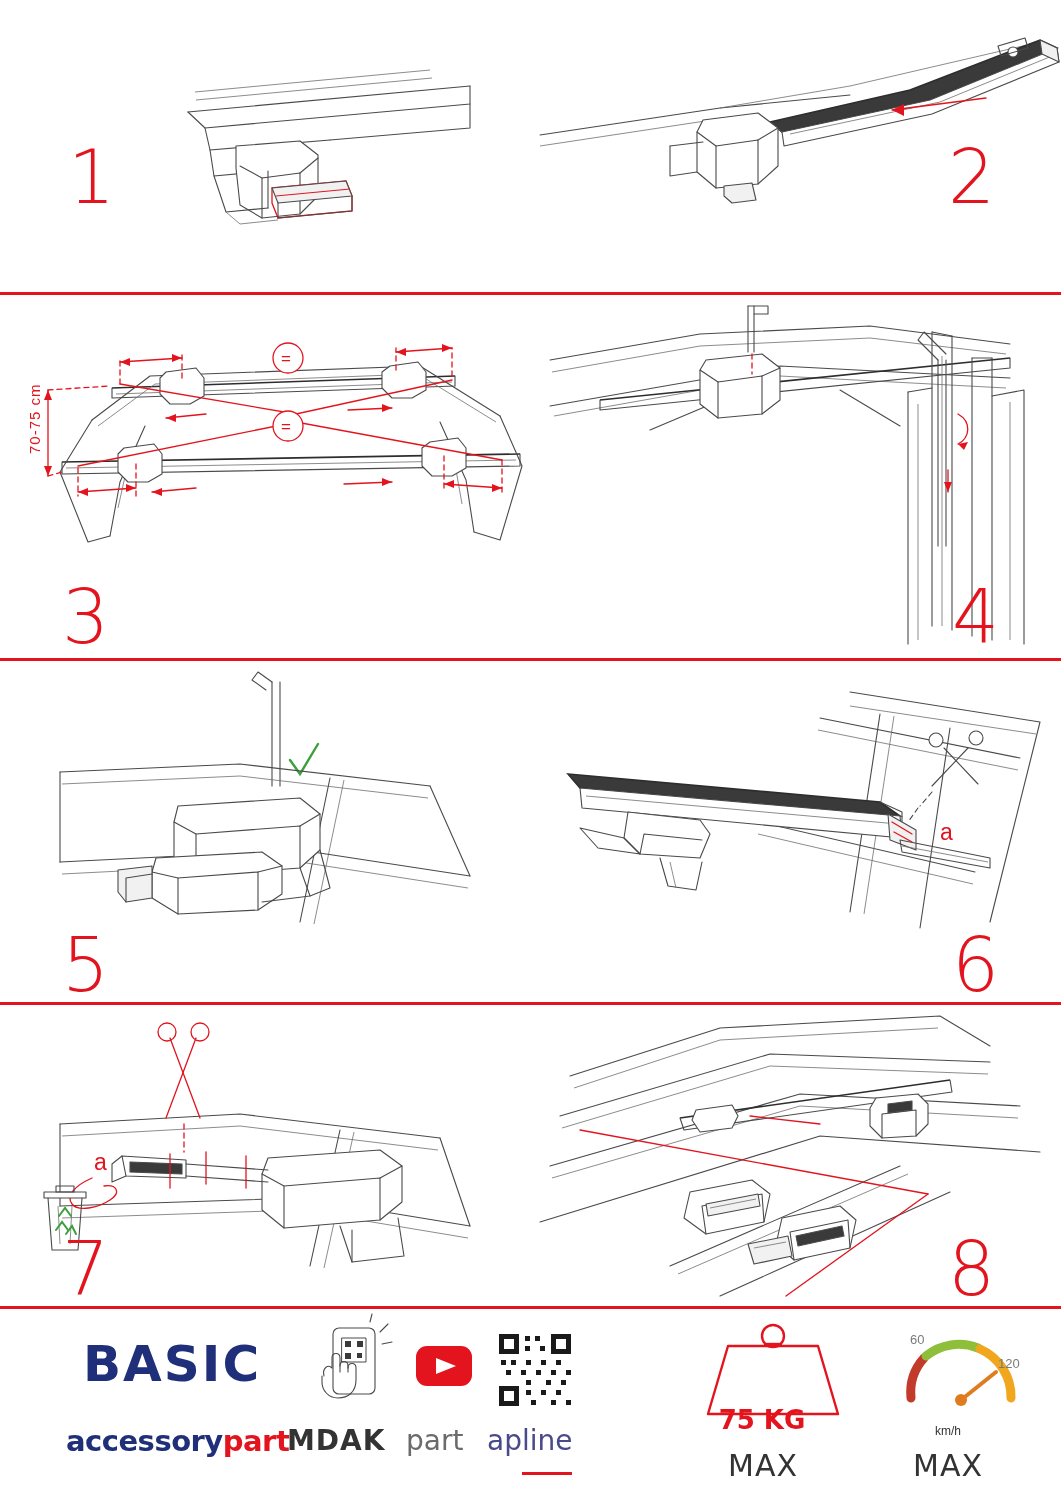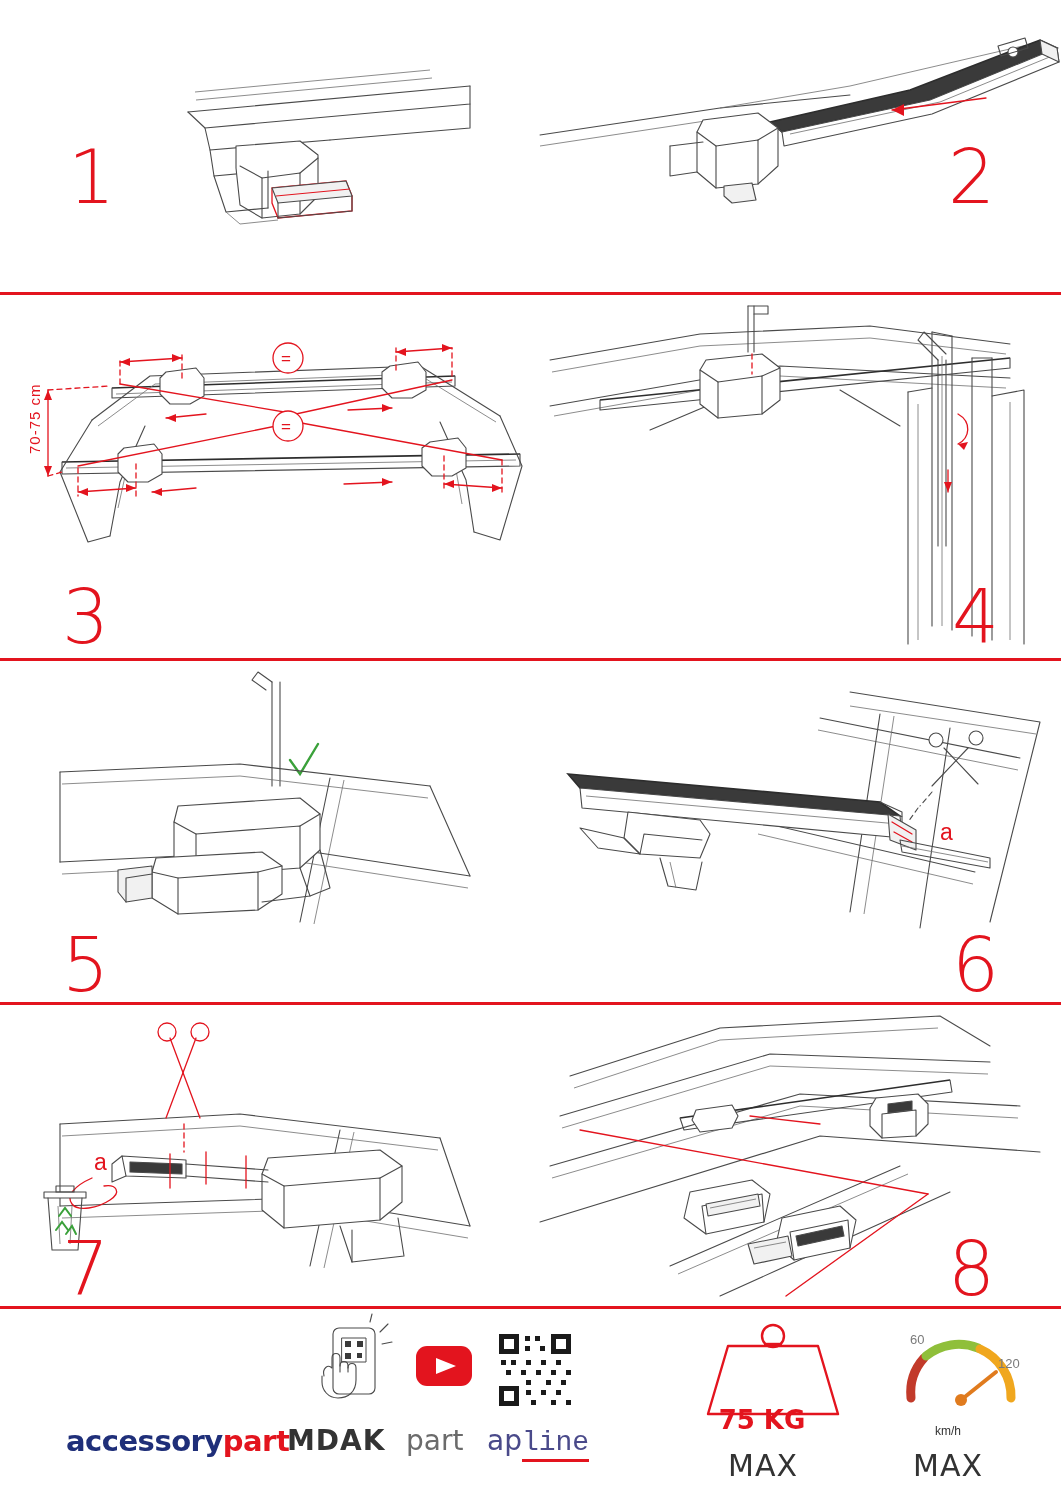--- a/index.html
+++ b/index.html
@@ -123,21 +123,21 @@
     color: #6b6b6b;
   }
   .apline-label {
     position: absolute;
     left: 487px;
     top: 1424px;
     font-family: "DejaVu Sans", sans-serif;
     font-size: 28px;
     color: #4a4a8a;
   }
-  .apline-label .u { border-bottom: 3px solid #e3141e; padding-bottom: 1px; font-family: Liberation Mono, monospace; }
+  .apline-label .u { border-bottom: 3px solid #e3141e; padding-bottom: 15px; }
 
   .weight-text {
     position: absolute;
     left: 703px;
     top: 1378px;
     width: 118px;
     text-align: center;
     font-family: "DejaVu Sans", sans-serif;
     font-weight: bold;
     font-size: 26px;
@@ -626,20 +626,21 @@
         <path d="M966 50 L960 57" stroke="#ffffff" stroke-width="2"></path>
         <path d="M984 68 L976 72" stroke="#ffffff" stroke-width="2"></path>
         <circle cx="949" cy="90" r="6" fill="#e07b1e"></circle>
         <path d="M949 90 L984 62" stroke="#e07b1e" stroke-width="4" stroke-linecap="round"></path>
         <text class="gauge-num" x="898" y="34">60</text>
         <text class="gauge-num" x="986" y="58">120</text>
       </g>
     </svg>
   </div>
 
+  <div class="brand-basic">BASIC</div>
   <div class="brand-accessory">
     <span class="a">accessory</span><span class="b">part</span>
   </div>
   <div class="mdak-label">MDAK</div>
   <div class="ipqi-label">part</div>
   <div class="apline-label"><span>ap</span><span class="u">line</span></div>
 
   <div class="weight-text">75 KG</div>
   <div class="max1">MAX</div>
   <div class="kmh">km/h</div>

